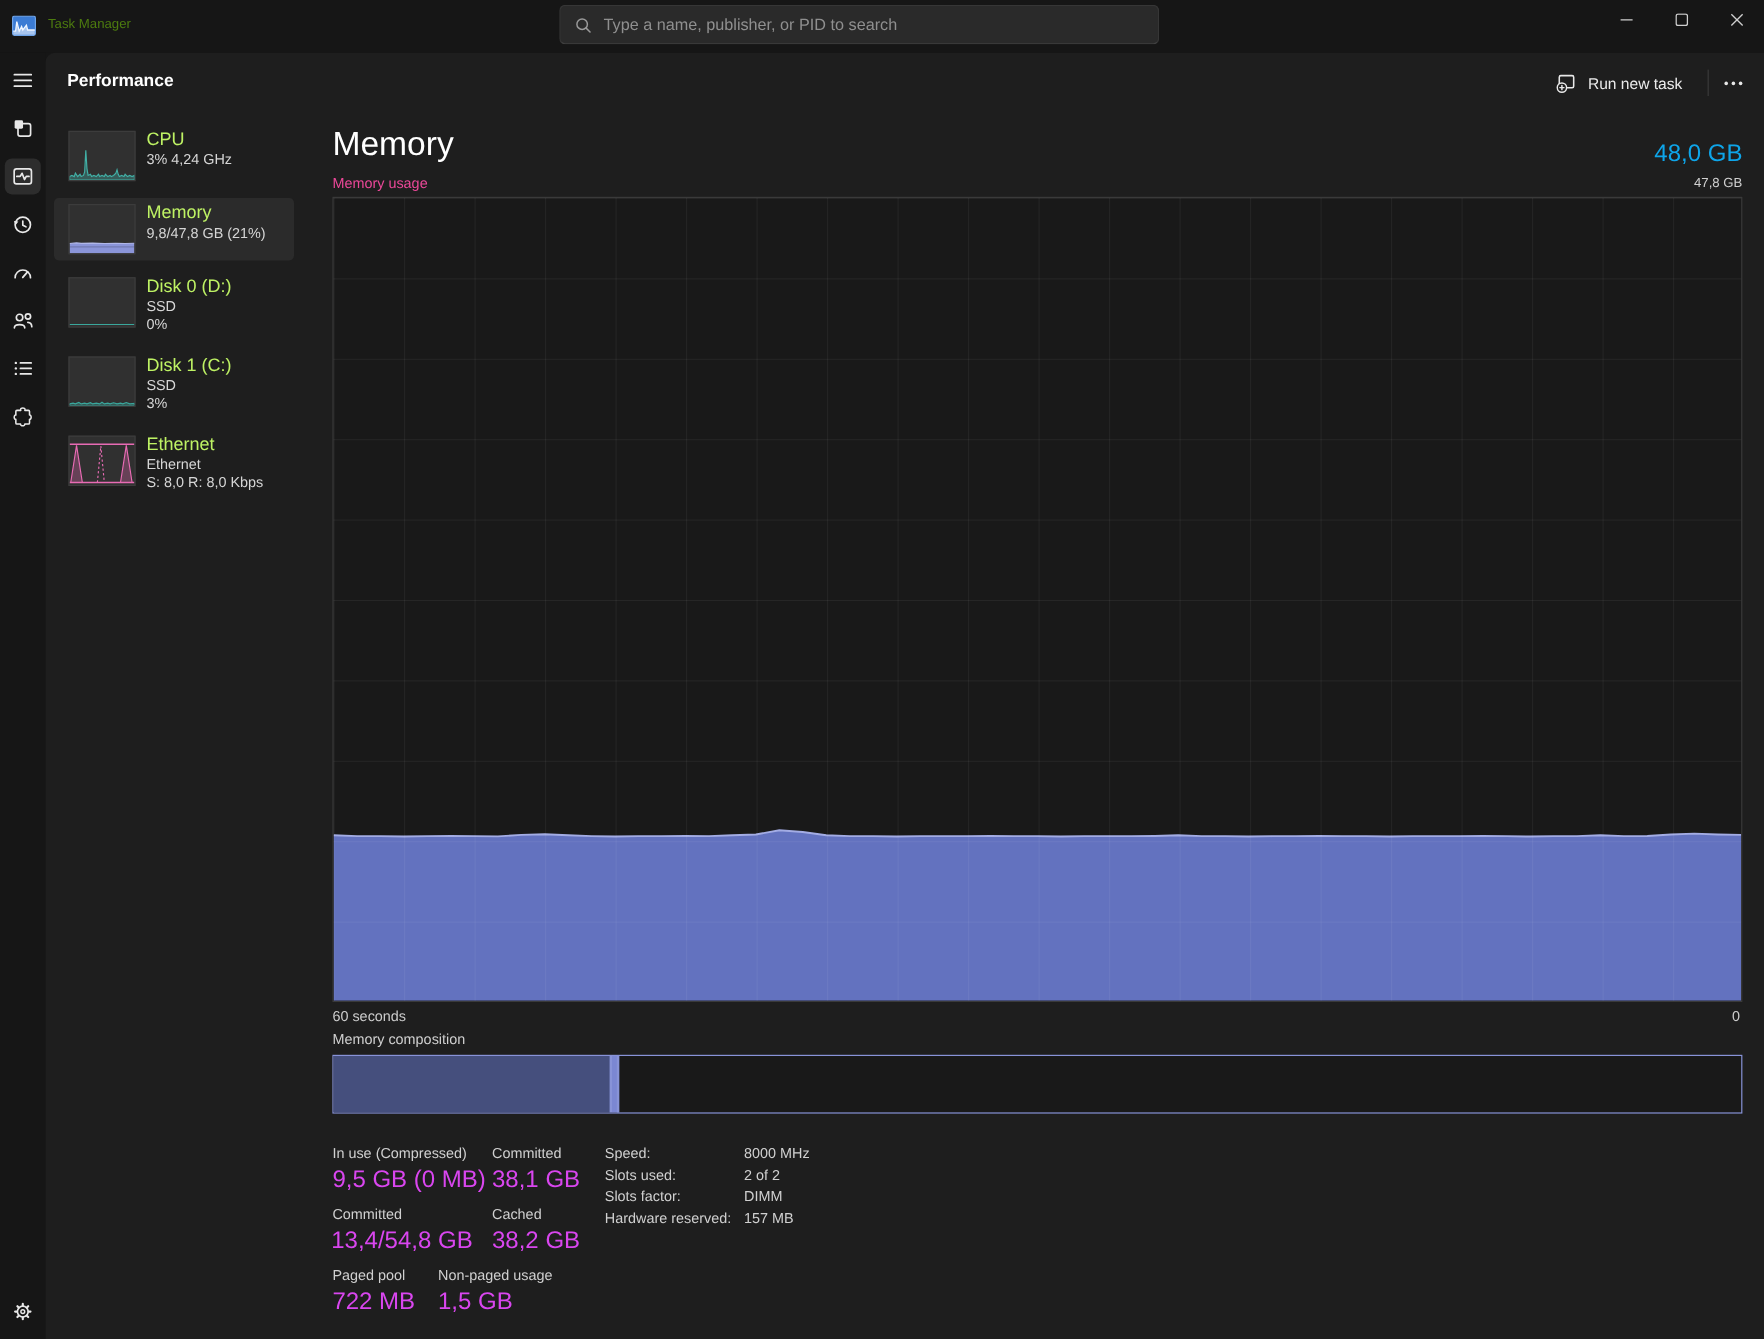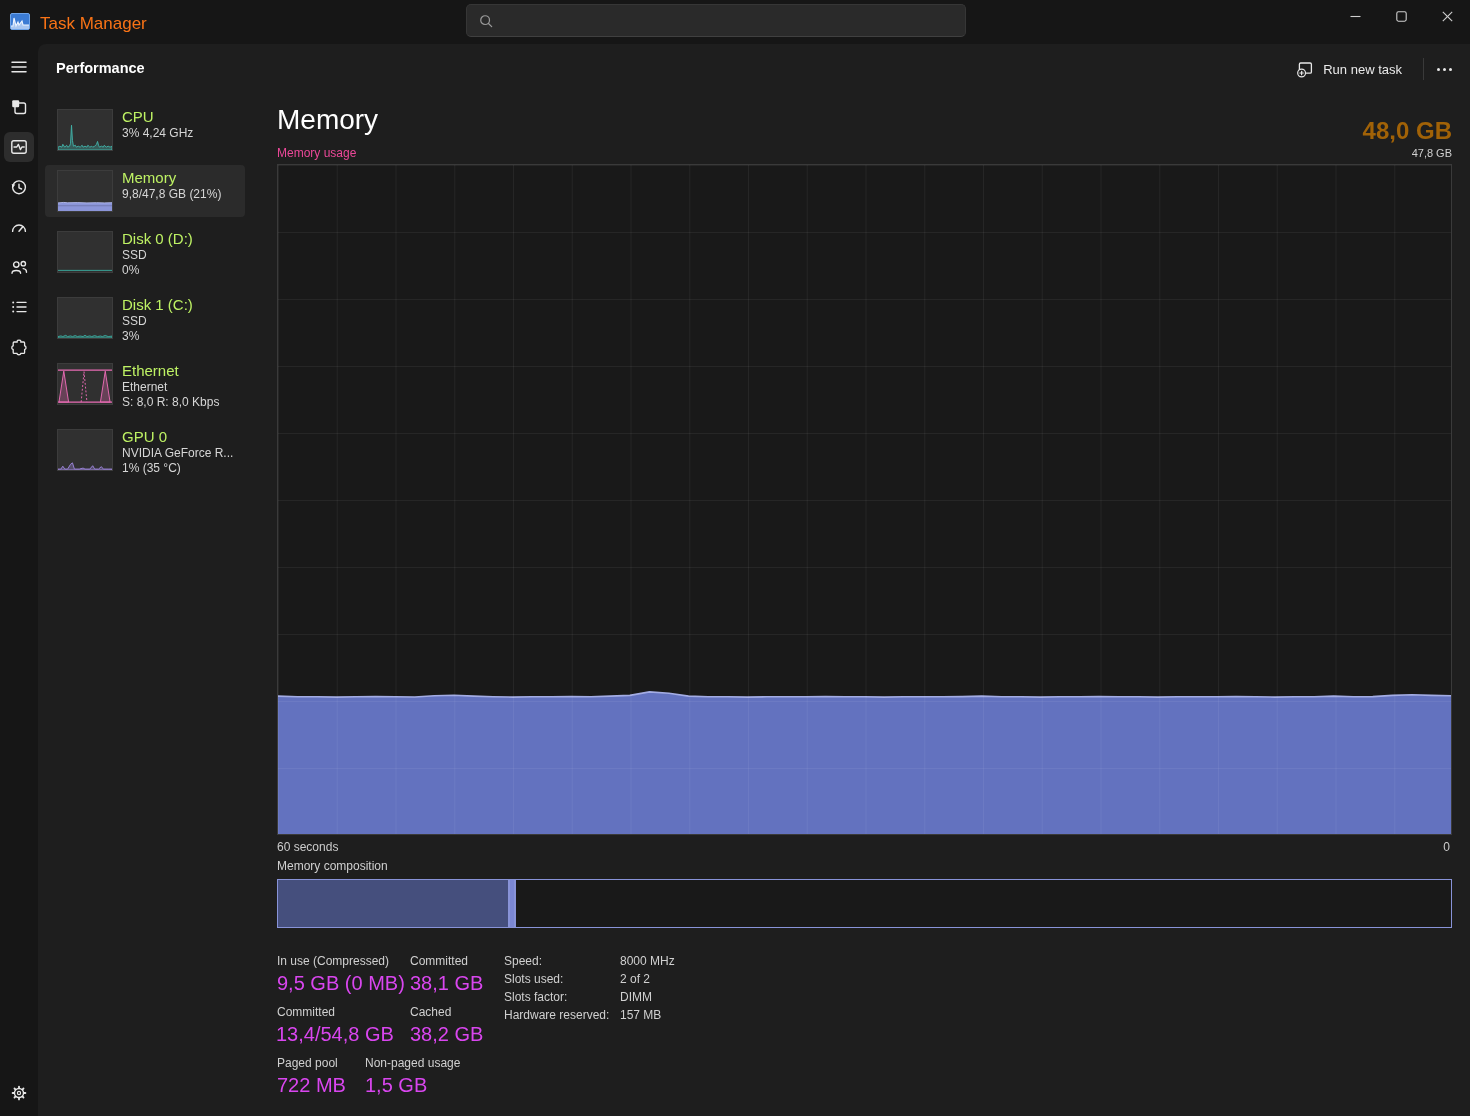--- a/index.html
+++ b/index.html
@@ -3,21 +3,21 @@
 <meta charset="utf-8">
 <style>
   * { margin:0; padding:0; box-sizing:border-box; }
   html,body { background:#000; }
   body { font-family:"Liberation Sans","DejaVu Sans",sans-serif; }
   #app { position:relative; width:1470px; height:1116px; background:#161616; overflow:hidden; color:#e8e8e8; }
 
   
   .titlebar { position:absolute; left:0; top:0; width:100%; height:44px; background:#161616; }
   .app-icon { position:absolute; left:10px; top:13px; width:20px; height:17px; }
-  .app-title { position:absolute; left:40px; top:14px; font-size:17px; color:#f97316; }
+  .app-title { position:absolute; left:40px; top:14px; font-size:11px; color:#4d7c0f; }
   .searchbox { position:absolute; left:466px; top:4px; width:500px; height:33px; background:#2a2a2a;
                border:1px solid #363636; border-bottom-color:#404040; border-radius:5px;
                display:flex; align-items:center; padding:0 12px; gap:10px; }
   .searchbox input { flex:1; background:transparent; border:none; outline:none; color:#cfcfcf;
                      font-size:13.5px; font-family:inherit; }
   .searchbox input::placeholder { color:#8f8f8f; }
   .win-controls { position:absolute; right:0; top:0; height:32px; display:flex; }
   .win-btn { width:46px; height:32px; display:flex; align-items:center; justify-content:center; }
 
   
@@ -44,21 +44,21 @@
   .thumb { position:absolute; left:12px; top:5px; width:56px; height:42px; background:#303030;
            border:1px solid #3c3c3c; }
   .thumb svg { position:absolute; left:0; top:0; width:100%; height:100%; }
   .perf-text { position:absolute; left:77px; top:3px; }
   .perf-title { font-size:15px; color:#bef264; line-height:19px; }
   .perf-sub { font-size:12px; color:#d6d6d6; line-height:15px; }
   .perf-sub3 { font-size:12px; color:#d6d6d6; line-height:15px; }
 
   
   .mem-title { position:absolute; left:277px; top:104px; font-size:28px; font-weight:300; color:#ffffff; }
-  .mem-total { position:absolute; right:18px; top:117px; font-size:24px; font-weight:700; color:#a16207; }
+  .mem-total { position:absolute; right:18px; top:117px; font-size:20px; font-weight:400; color:#0ea5e9; }
   .usage-label { position:absolute; left:277px; top:146px; font-size:12px; color:#ec4899; }
   .scale-top { position:absolute; right:18px; top:147px; font-size:11px; color:#d0d0d0; }
 
   .chart { position:absolute; left:277px; top:164px; width:1175px; height:671px; background:#191919;
            border:1px solid #3a3a3a; }
   .chart-grid { position:absolute; inset:0;
       background-image:
         linear-gradient(to right, rgba(255,255,255,0.055) 1px, transparent 1px),
         linear-gradient(to bottom, rgba(255,255,255,0.055) 1px, transparent 1px);
       background-size:58.75px 100%, 100% 67px; pointer-events:none; }
@@ -91,20 +91,21 @@
       <path d="M1,13 L3,13 4,5 6,13 8,9 9,12 12,8 13,12 19,12 L19,16 L1,16 Z" fill="#bcd4f5" opacity="0.85"></path>
       <path d="M1,13 L3,13 4,5 6,13 8,9 9,12 12,8 13,12 19,12" stroke="#eef5ff" stroke-width="1.1" fill="none"></path>
     </svg>
     <div class="app-title">Task Manager</div>
 
     <div class="searchbox">
       <svg width="14" height="14" viewBox="0 0 16 16">
         <circle cx="7" cy="7" r="5" fill="none" stroke="#9a9a9a" stroke-width="1.4"></circle>
         <line x1="10.8" y1="10.8" x2="14.5" y2="14.5" stroke="#9a9a9a" stroke-width="1.4" stroke-linecap="round"></line>
       </svg>
+      <input type="text" value="" placeholder="Type a name, publisher, or PID to search" style="">
     </div>
 
     <div class="win-controls">
       <div class="win-btn">
         <svg width="11" height="11" viewBox="0 0 11 11">
           <line x1="0.5" y1="5.5" x2="10.5" y2="5.5" stroke="#cfcfcf" stroke-width="1.1"></line>
           </svg>
       </div>
       <div class="win-btn">
         <svg width="11" height="11" viewBox="0 0 11 11">
@@ -280,32 +281,20 @@
         <line x1="0" y1="40" x2="56" y2="40" stroke="#e86bb4" stroke-width="1.2"></line>
         </svg>
     </div>
     <div class="perf-text">
       <div class="perf-title">Ethernet</div>
       <div class="perf-sub">Ethernet</div>
       <div class="perf-sub3">S: 8,0 R: 8,0 Kbps</div>
     </div>
   </div>
 
-  <div class="perf-item" style="top:424px;height:62px">
-    <div class="thumb">
-      <svg viewBox="0 0 56 42" preserveAspectRatio="none">
-        <path d="M0,41 L3,41 5,38 7,41 10,41 13,36 15,34.5 17,41 22,41 26,40 28,41 33,41 36,37.5 38,41 42,41 45,38.5 47,41 52,41 56,41 L56,42 L0,42 Z" fill="rgba(155,132,216,0.35)" stroke="#9b84d8" stroke-width="1"></path>
-        </svg>
-    </div>
-    <div class="perf-text">
-      <div class="perf-title">GPU 0</div>
-      <div class="perf-sub">NVIDIA GeForce R...</div>
-      <div class="perf-sub3">1%  (35 °C)</div>
-    </div>
-  </div>
 
   <div class="mem-title">Memory</div>
   <div class="mem-total">48,0 GB</div>
   <div class="usage-label">Memory usage</div>
   <div class="scale-top">47,8 GB</div>
 
   <div class="chart">
     <svg viewBox="0 0 1174 669" preserveAspectRatio="none">
       <path id="memArea" d="M0,669 L0.0,531.1 19.6,531.8 39.1,531.8 58.7,532.1 78.3,531.8 97.8,531.6 117.4,531.8 137.0,532.0 156.5,530.7 176.1,530.2 195.7,531.1 215.2,531.8 234.8,532.1 254.4,531.8 273.9,531.8 293.5,531.6 313.1,531.8 332.6,531.1 352.2,530.4 371.8,526.9 391.3,528.3 410.9,531.1 430.5,531.8 450.0,531.8 469.6,532.1 489.2,531.8 508.7,531.8 528.3,531.8 547.9,531.6 567.4,531.8 587.0,531.8 606.6,532.1 626.1,531.8 645.7,531.8 665.3,531.8 684.8,531.6 704.4,531.1 724.0,531.8 743.5,531.8 763.1,532.1 782.7,531.8 802.2,531.8 821.8,531.6 841.4,531.8 860.9,531.8 880.5,532.1 900.1,531.8 919.6,531.8 939.2,531.8 958.8,531.6 978.3,531.8 997.9,532.1 1017.5,531.8 1037.0,531.8 1056.6,531.1 1076.2,531.8 1095.7,531.6 1115.3,530.4 1134.9,529.7 1154.4,530.4 1174.0,530.7 L1174,669 Z" fill="#6372bf"></path>
       <polyline id="memLine" points="0.0,531.1 19.6,531.8 39.1,531.8 58.7,532.1 78.3,531.8 97.8,531.6 117.4,531.8 137.0,532.0 156.5,530.7 176.1,530.2 195.7,531.1 215.2,531.8 234.8,532.1 254.4,531.8 273.9,531.8 293.5,531.6 313.1,531.8 332.6,531.1 352.2,530.4 371.8,526.9 391.3,528.3 410.9,531.1 430.5,531.8 450.0,531.8 469.6,532.1 489.2,531.8 508.7,531.8 528.3,531.8 547.9,531.6 567.4,531.8 587.0,531.8 606.6,532.1 626.1,531.8 645.7,531.8 665.3,531.8 684.8,531.6 704.4,531.1 724.0,531.8 743.5,531.8 763.1,532.1 782.7,531.8 802.2,531.8 821.8,531.6 841.4,531.8 860.9,531.8 880.5,532.1 900.1,531.8 919.6,531.8 939.2,531.8 958.8,531.6 978.3,531.8 997.9,532.1 1017.5,531.8 1037.0,531.8 1056.6,531.1 1076.2,531.8 1095.7,531.6 1115.3,530.4 1134.9,529.7 1154.4,530.4 1174.0,530.7" fill="none" stroke="#a3ace4" stroke-width="1.6" vector-effect="non-scaling-stroke"></polyline>

